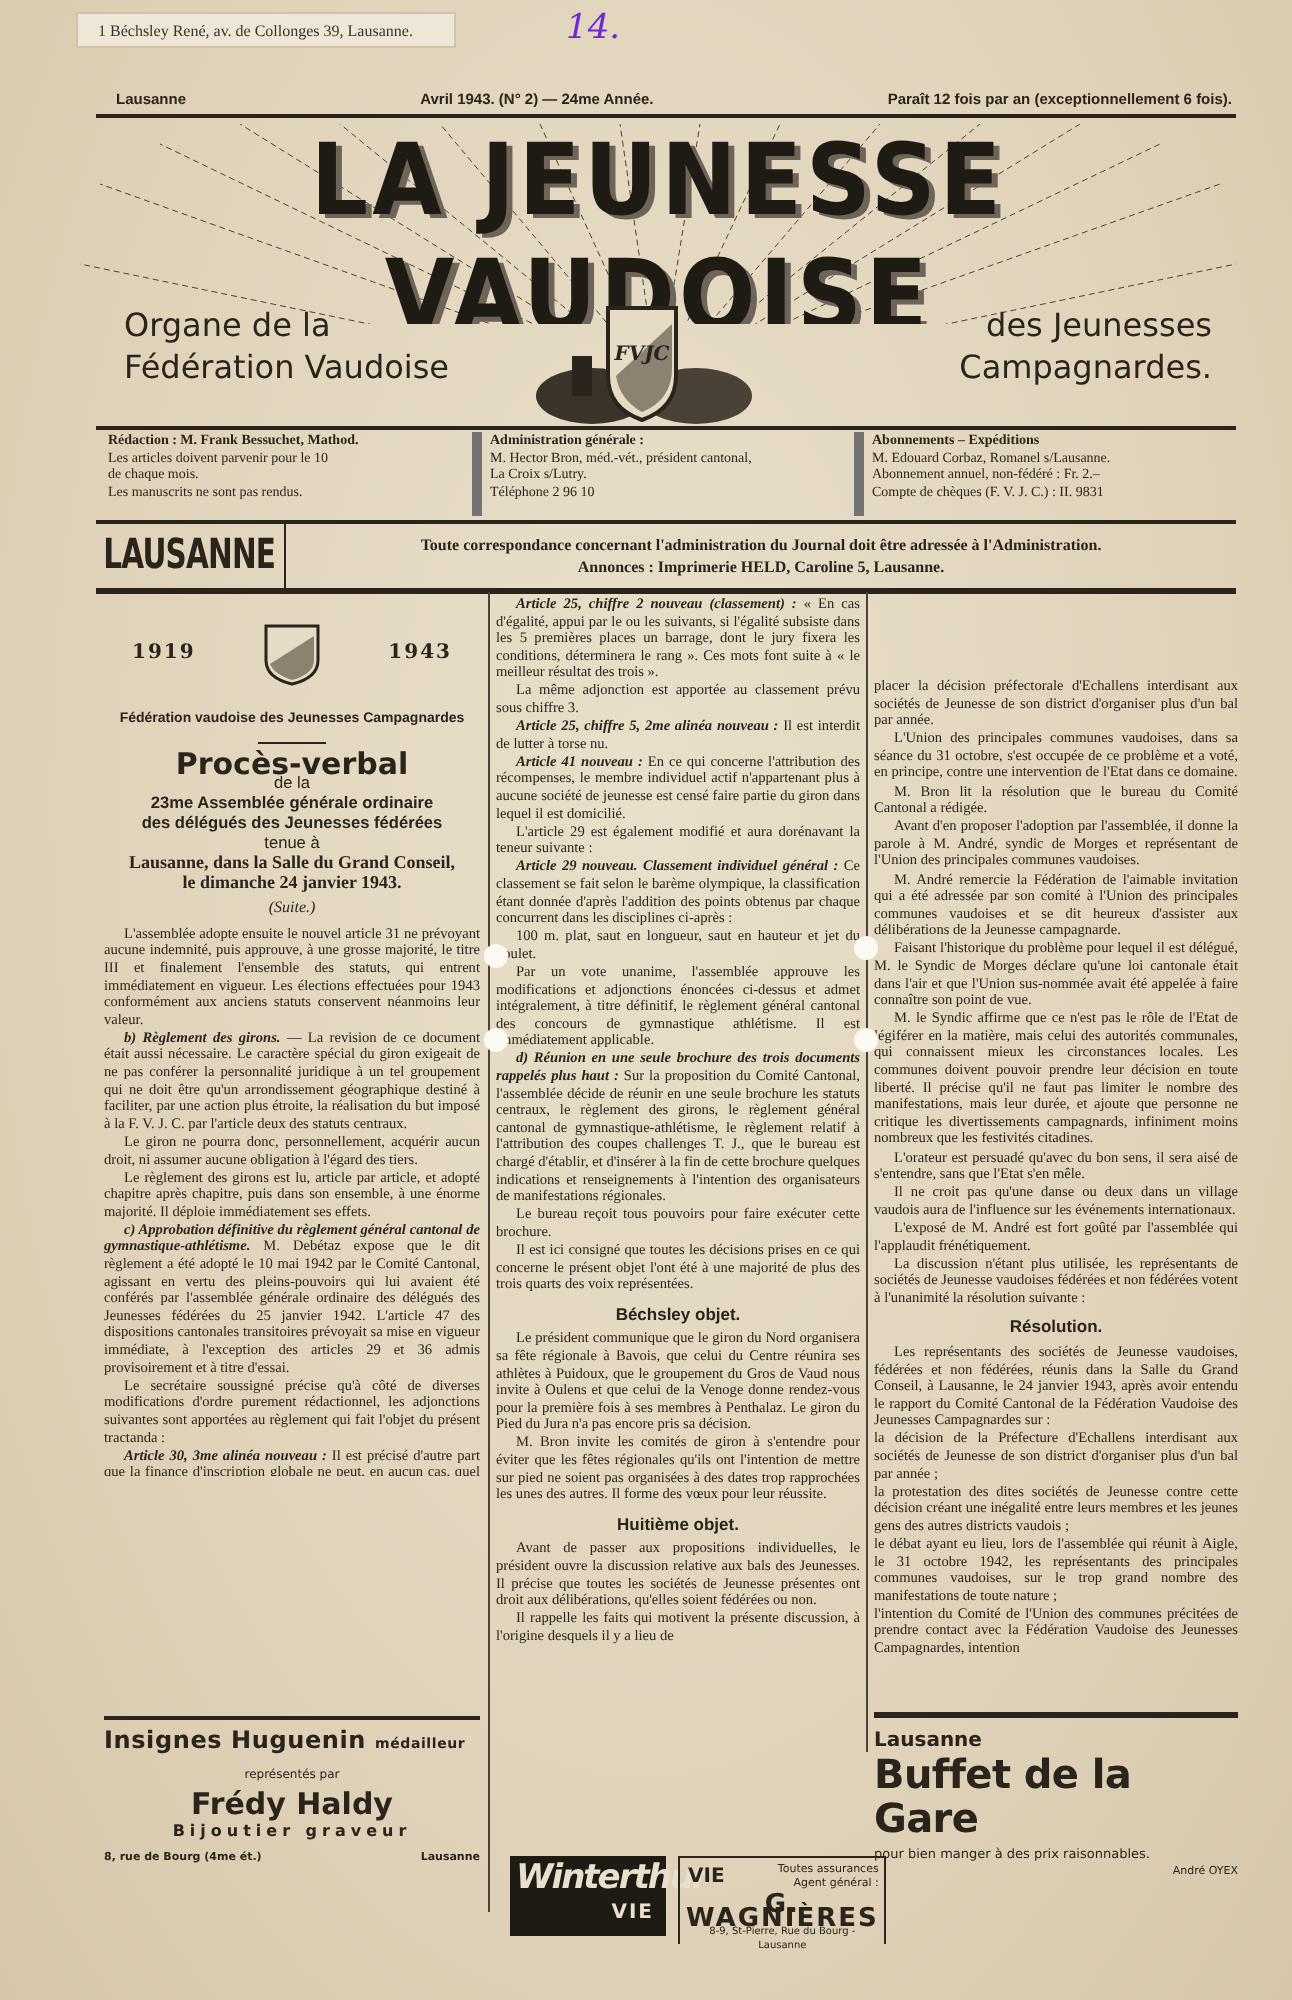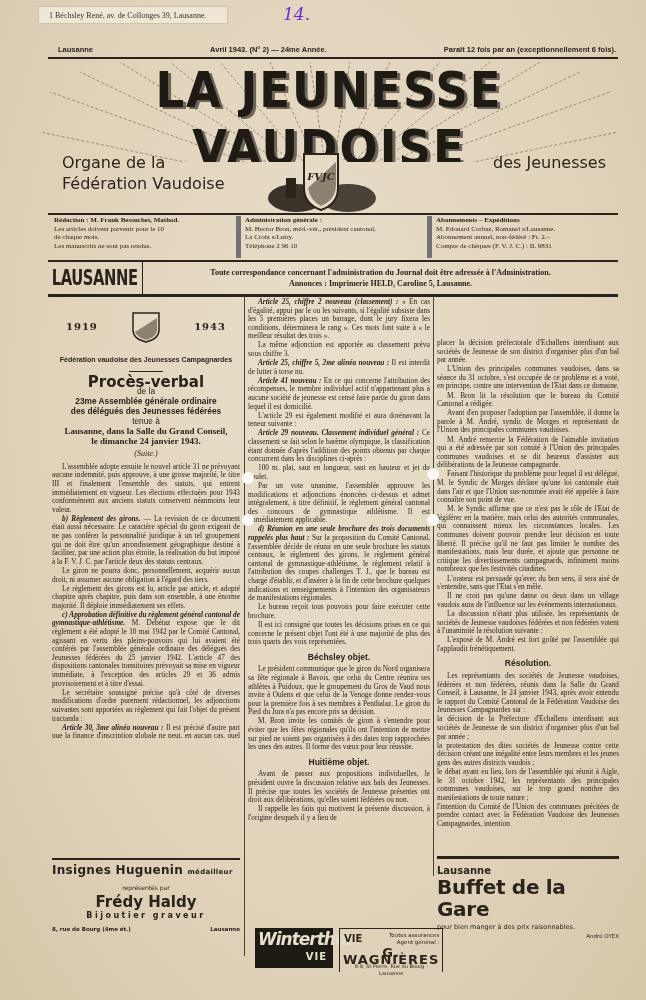--- a/index.html
+++ b/index.html
@@ -173,20 +173,21 @@
   </svg>
   <div class="title">LA JEUNESSE VAUDOISE</div>
 </div>
 
 <div class="organ-left">
   <div>Organe de la</div>
   <div>Fédération Vaudoise</div>
 </div>
 <div class="organ-right">
   <div>des Jeunesses</div>
+  <div>Campagnardes.</div>
 </div>
 
 <svg class="emblem" viewBox="0 0 130 66">
   <ellipse cx="40" cy="50" rx="28" ry="14" fill="#3a332a"></ellipse>
   <ellipse cx="92" cy="50" rx="28" ry="14" fill="#4a4236"></ellipse>
   <rect x="30" y="30" width="10" height="20" fill="#2a241c"></rect>
   <path d="M48 6 L82 6 L82 40 Q82 56 65 62 Q48 56 48 40 Z" fill="#e6dbc4" stroke="#2a241c" stroke-width="2"></path>
   <path d="M52 40 L80 14 L80 36 Q80 52 65 58 Q54 52 52 40 Z" fill="#8c8272"></path>
   <text x="65" y="32" font-size="10" font-style="italic" font-weight="bold" text-anchor="middle" fill="#2a241c" font-family="DejaVu Serif, serif">FVJC</text>
 </svg>
@@ -285,22 +286,22 @@
 <div class="col col3">
   <p style="text-indent:0">placer la décision préfectorale d'Echallens interdisant aux sociétés de Jeunesse de son district d'organiser plus d'un bal par année.</p>
   <p>L'Union des principales communes vaudoises, dans sa séance du 31 octobre, s'est occupée de ce problème et a voté, en principe, contre une intervention de l'Etat dans ce domaine.</p>
   <p>M. Bron lit la résolution que le bureau du Comité Cantonal a rédigée.</p>
   <p>Avant d'en proposer l'adoption par l'assemblée, il donne la parole à M. André, syndic de Morges et représentant de l'Union des principales communes vaudoises.</p>
   <p>M. André remercie la Fédération de l'aimable invitation qui a été adressée par son comité à l'Union des principales communes vaudoises et se dit heureux d'assister aux délibérations de la Jeunesse campagnarde.</p>
   <p>Faisant l'historique du problème pour lequel il est délégué, M. le Syndic de Morges déclare qu'une loi cantonale était dans l'air et que l'Union sus-nommée avait été appelée à faire connaître son point de vue.</p>
   <p>M. le Syndic affirme que ce n'est pas le rôle de l'Etat de légiférer en la matière, mais celui des autorités communales, qui connaissent mieux les circonstances locales. Les communes doivent pouvoir prendre leur décision en toute liberté. Il précise qu'il ne faut pas limiter le nombre des manifestations, mais leur durée, et ajoute que personne ne critique les divertissements campagnards, infiniment moins nombreux que les festivités citadines.</p>
   <p>L'orateur est persuadé qu'avec du bon sens, il sera aisé de s'entendre, sans que l'Etat s'en mêle.</p>
   <p>Il ne croit pas qu'une danse ou deux dans un village vaudois aura de l'influence sur les événements internationaux.</p>
+  <p>L'exposé de M. André est fort goûté par l'assemblée qui l'applaudit frénétiquement.</p>
   <p>La discussion n'étant plus utilisée, les représentants de sociétés de Jeunesse vaudoises fédérées et non fédérées votent à l'unanimité la résolution suivante :</p>
-  <p>L'exposé de M. André est fort goûté par l'assemblée qui l'applaudit frénétiquement.</p>
   <div class="section-head">Résolution.</div>
   <p>Les représentants des sociétés de Jeunesse vaudoises, fédérées et non fédérées, réunis dans la Salle du Grand Conseil, à Lausanne, le 24 janvier 1943, après avoir entendu le rapport du Comité Cantonal de la Fédération Vaudoise des Jeunesses Campagnardes sur :</p>
   <p style="text-indent:0">la décision de la Préfecture d'Echallens interdisant aux sociétés de Jeunesse de son district d'organiser plus d'un bal par année ;</p>
   <p style="text-indent:0">la protestation des dites sociétés de Jeunesse contre cette décision créant une inégalité entre leurs membres et les jeunes gens des autres districts vaudois ;</p>
   <p style="text-indent:0">le débat ayant eu lieu, lors de l'assemblée qui réunit à Aigle, le 31 octobre 1942, les représentants des principales communes vaudoises, sur le trop grand nombre des manifestations de toute nature ;</p>
   <p style="text-indent:0">l'intention du Comité de l'Union des communes précitées de prendre contact avec la Fédération Vaudoise des Jeunesses Campagnardes, intention</p>
 </div>
 
 <div class="rule" style="left:437px;top:856px;width:182px;height:2.5px;"></div>
 

